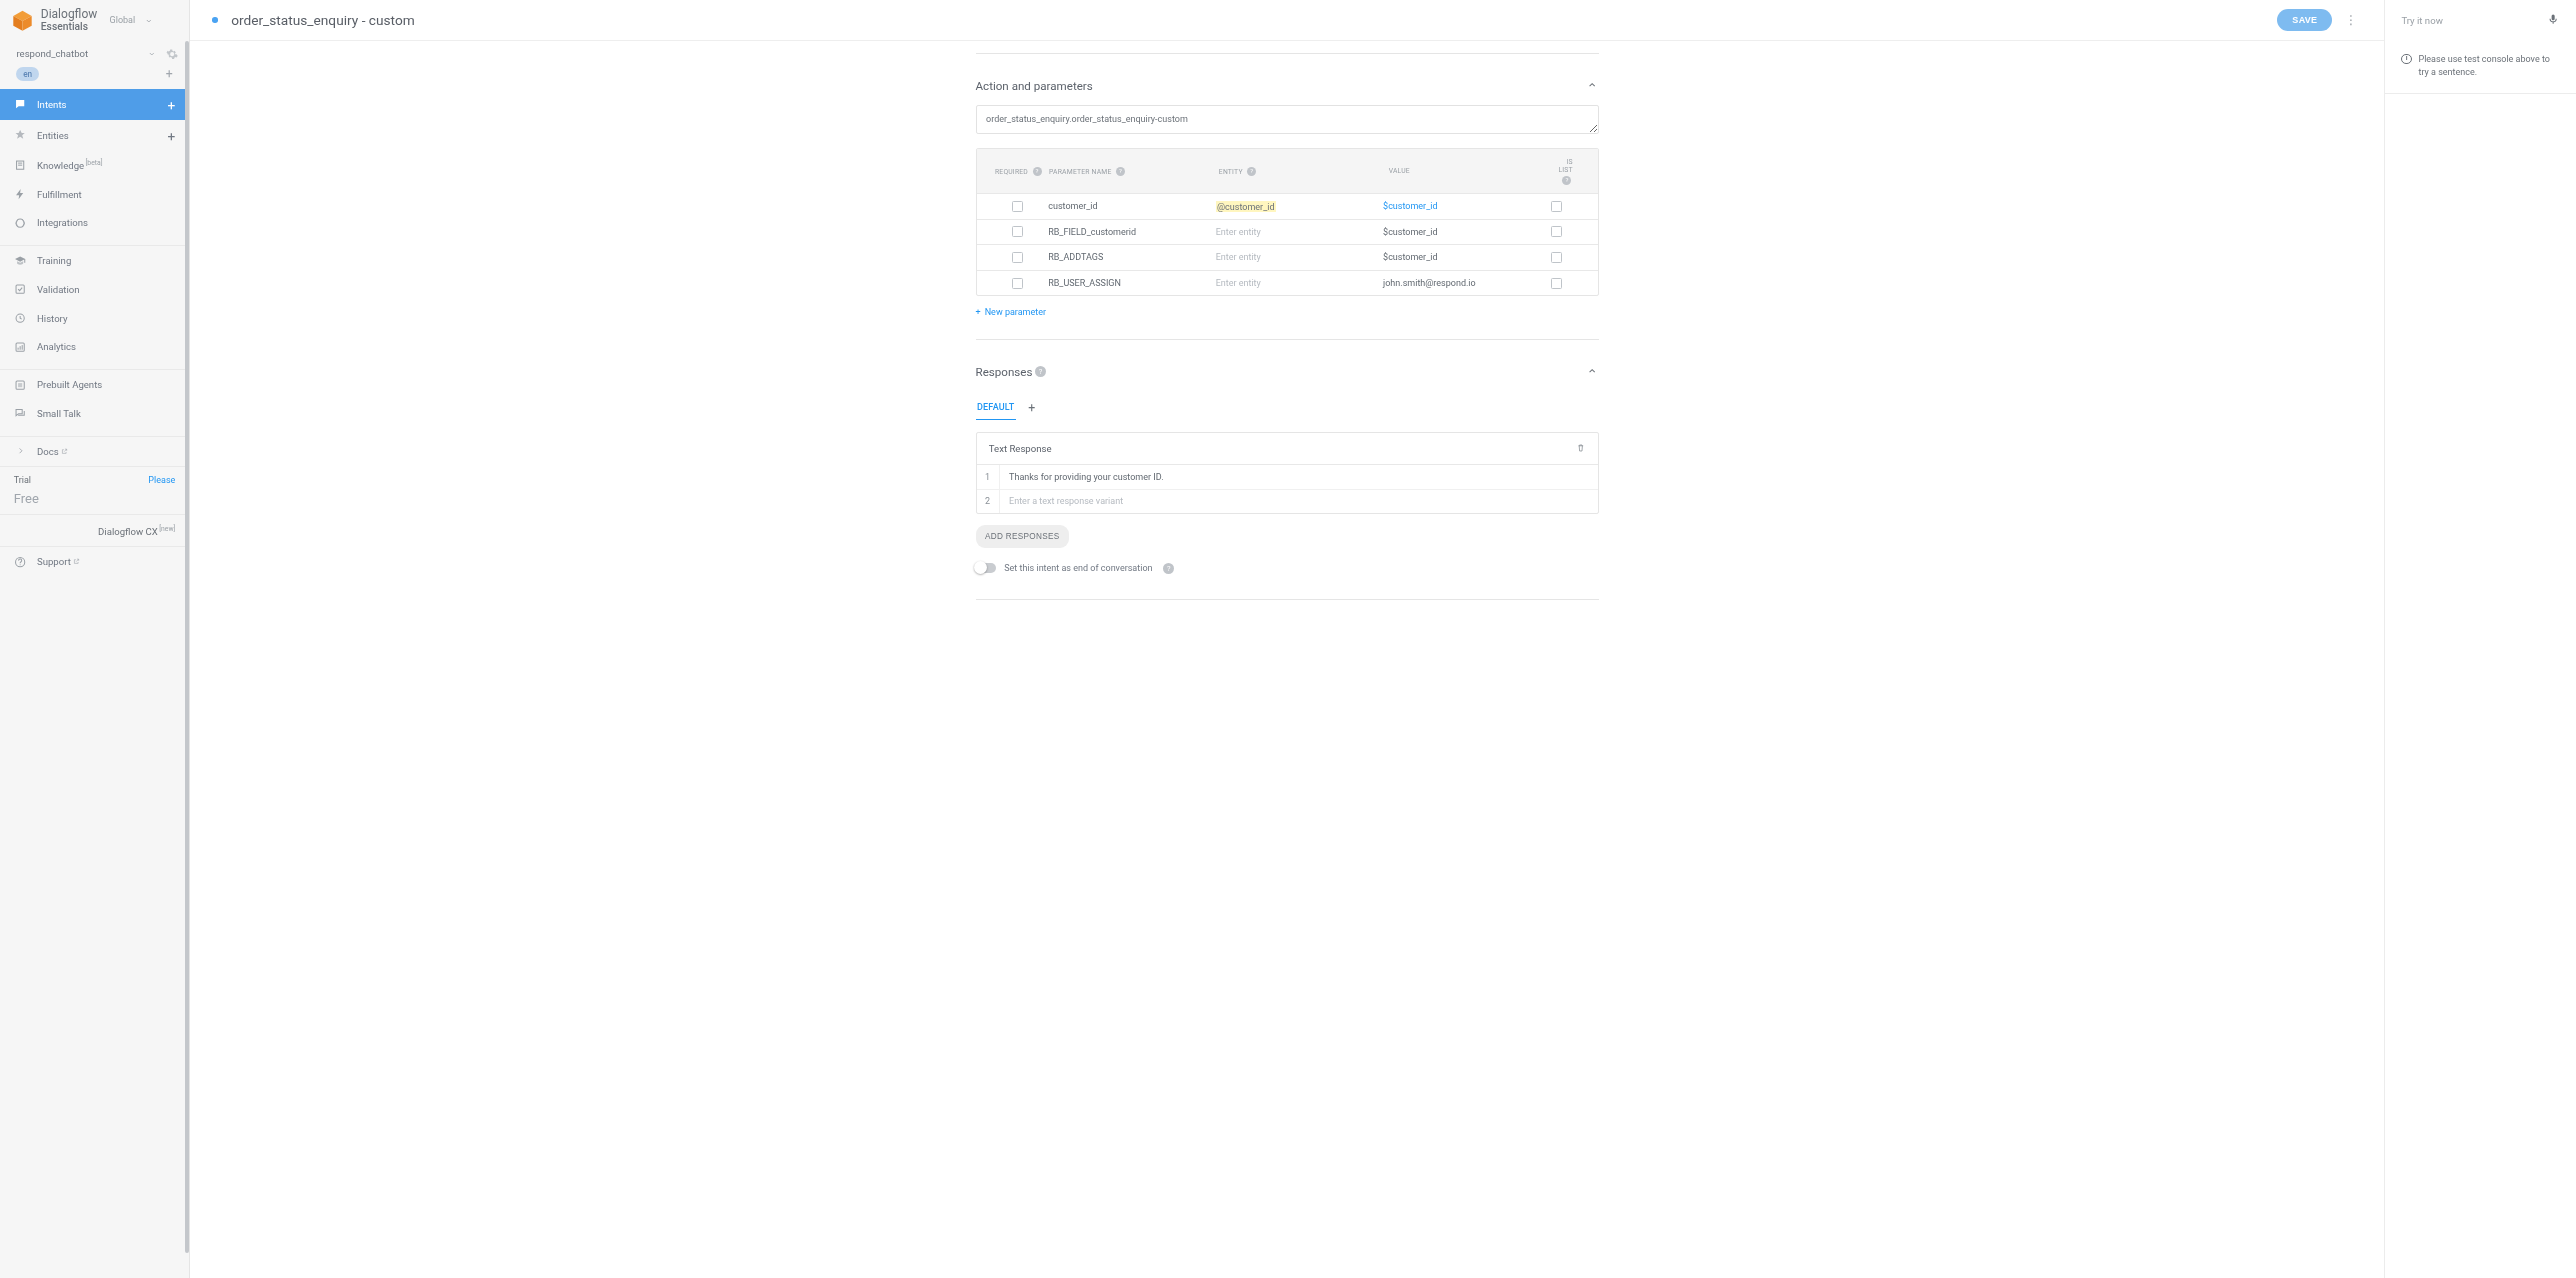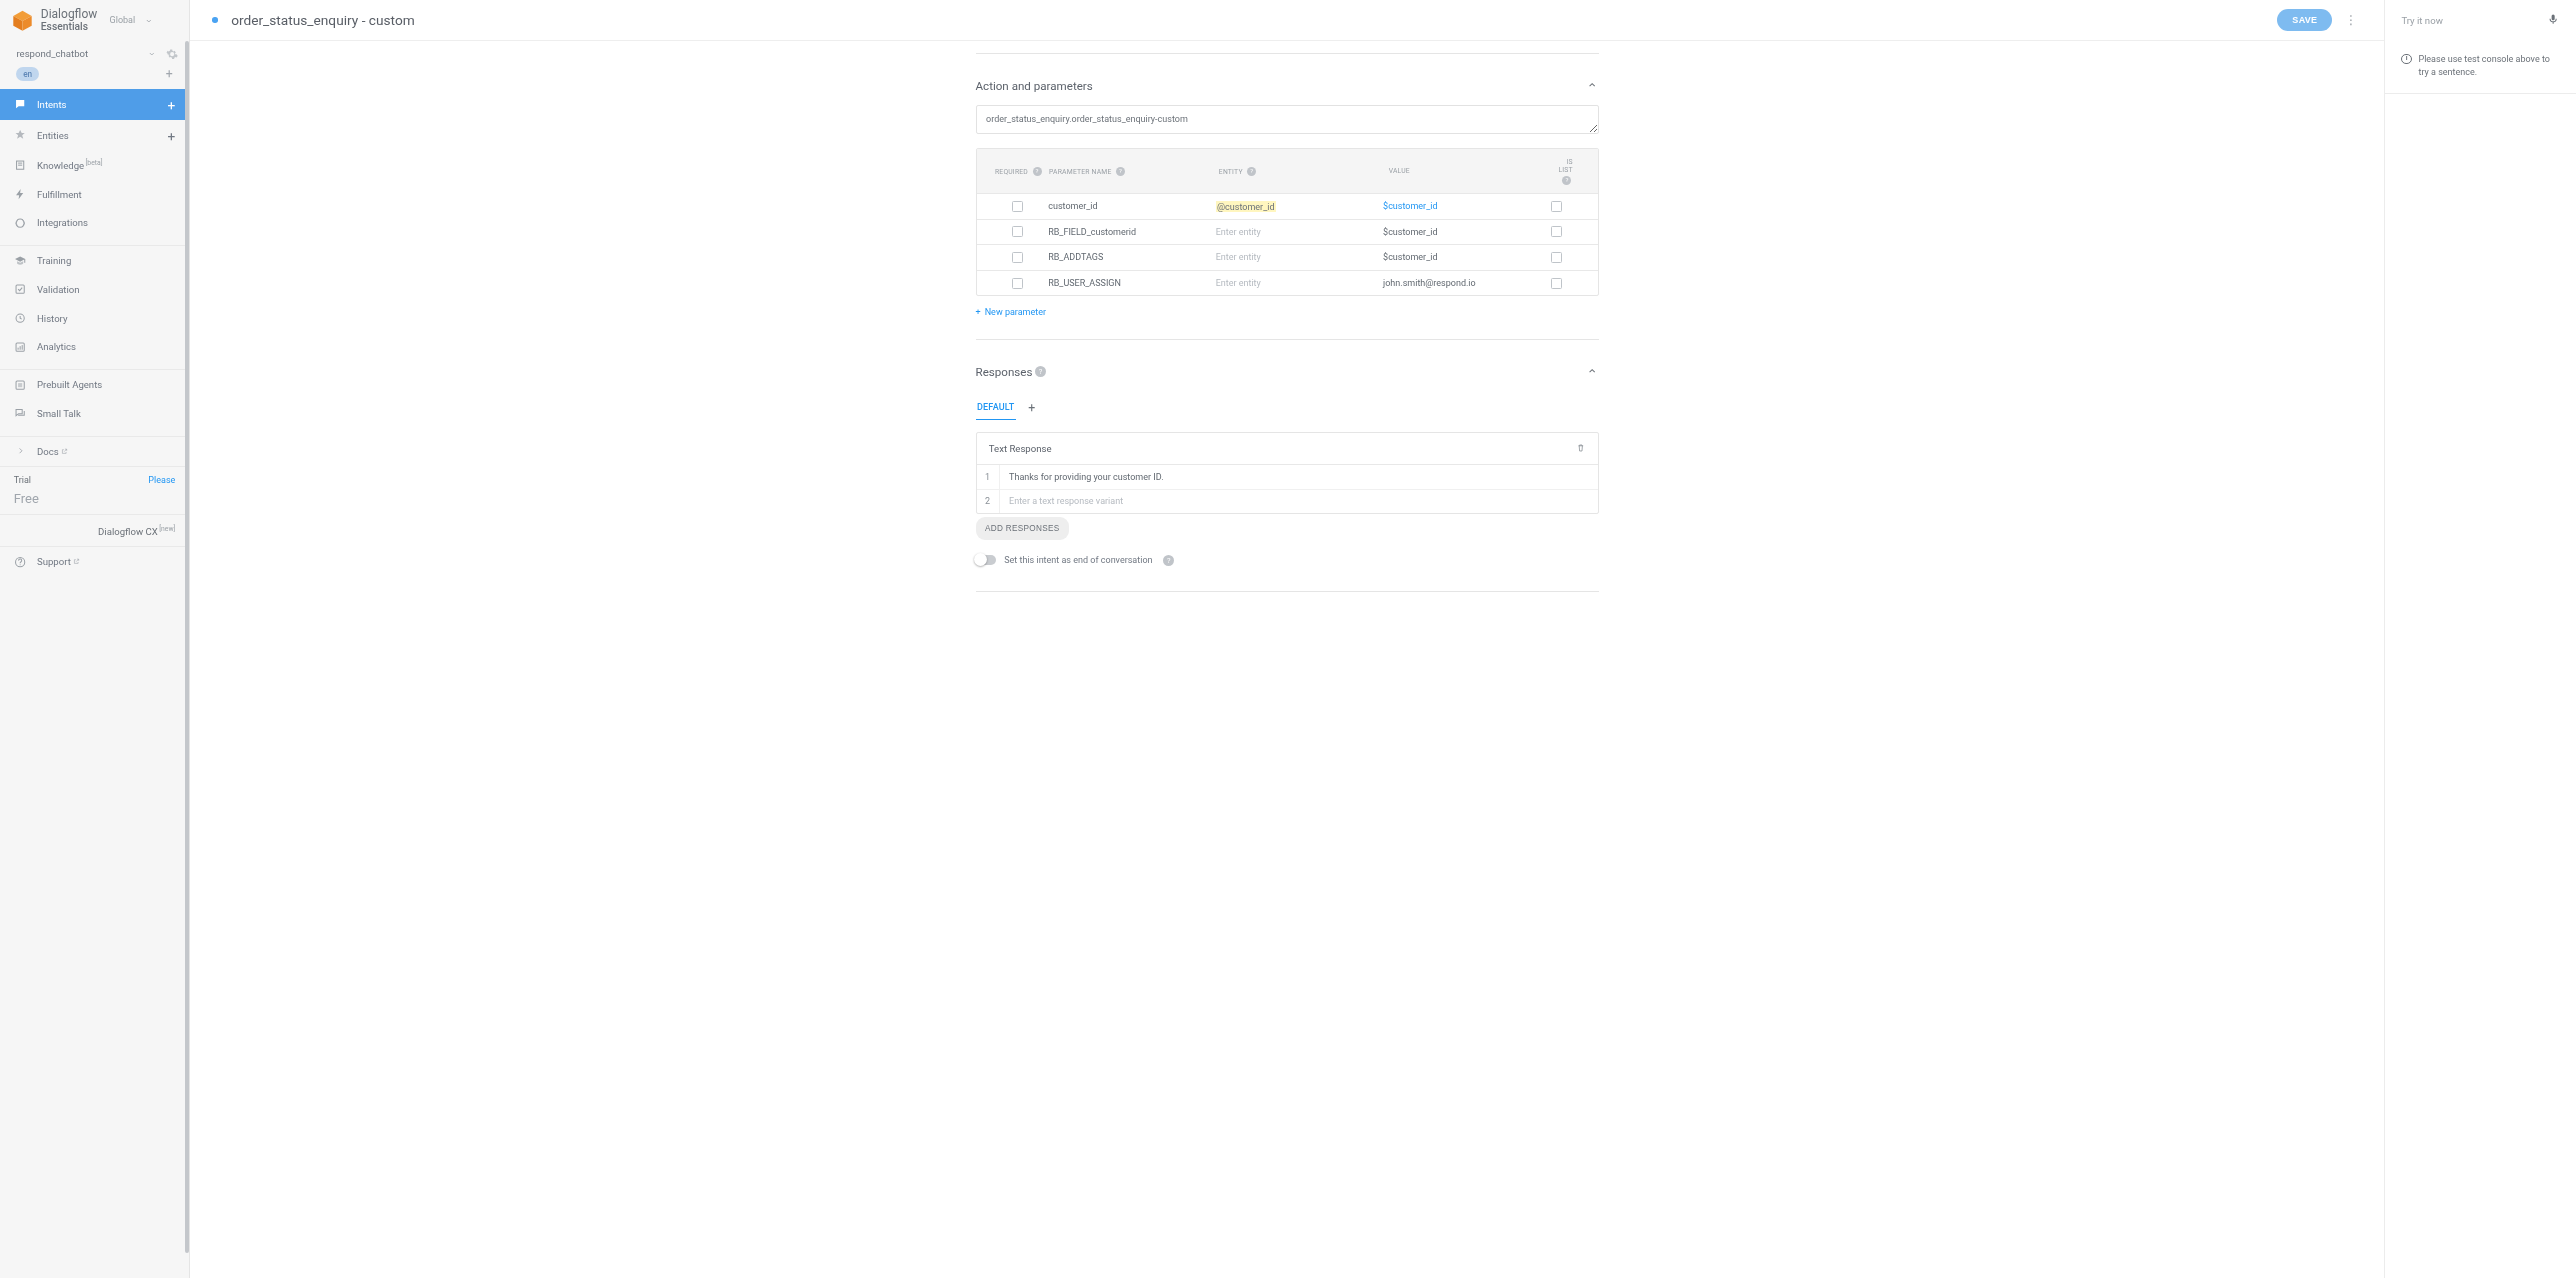--- a/index.html
+++ b/index.html
@@ -256,21 +256,21 @@
     .tr-text.ph { color: #b5bac0; }
     
     .add-resp-btn {
       background: #eeeeee;
       border: none;
       padding: 6.8px 9.6px;
       font-size: 8.2px;
       color: #6b7178;
       font-weight: 500;
       letter-spacing: 0.3px;
-      margin-top: 3px;
+      margin-top: 11px;
       cursor: pointer;
       border-radius: 9px;
     }
     
     .end-conv {
       display: flex;
       align-items: center;
       gap: 8.2px;
       margin-top: 15px;
       font-size: 9px;

